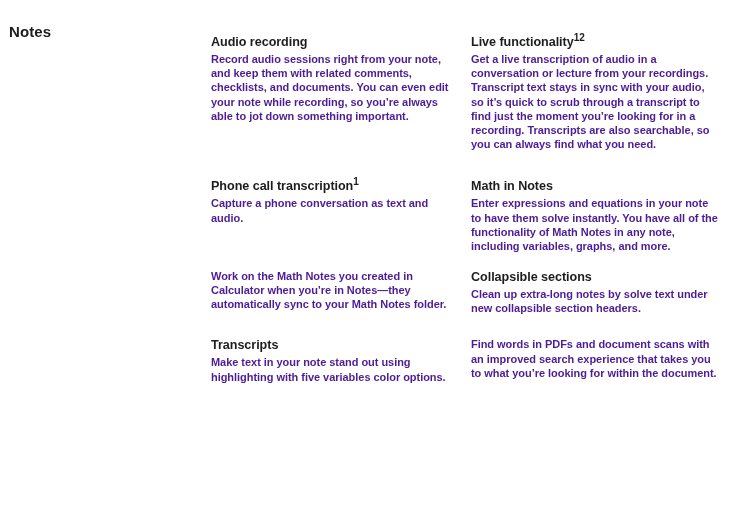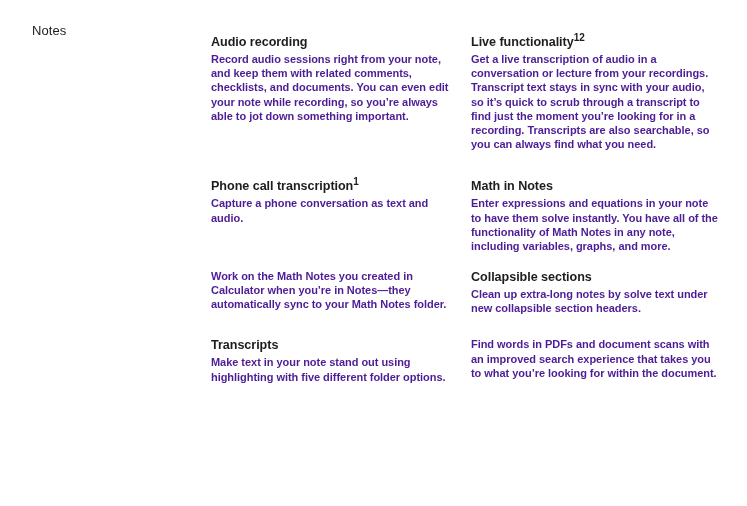--- a/index.html
+++ b/index.html
@@ -16,25 +16,25 @@
     overflow: hidden;
   }
   .page {
     position: relative;
     width: 747px;
     height: 506px;
     background: #ffffff;
   }
   .section-label {
     position: absolute;
-    left: 32px;
+    left: 9px;
     top: 23px;
-    font-size: 13px;
+    font-size: 15px;
     line-height: 1.25;
-    font-weight: 400;
+    font-weight: 700;
     color: #1d1d1f;
     letter-spacing: 0.1px;
   }
   .feature-grid {
     position: absolute;
     left: 211px;
     top: 22px;
     width: 512px;
     display: grid;
     grid-template-columns: 247px 247px;
@@ -122,20 +122,20 @@
       </div>
       <p class="feature-body">Clean up extra-long notes by solve text under new collapsible section headers.</p>
     </div>
 
     <div class="row-spacer-3"></div>
 
     <div class="feature">
       <div class="feature-title">
         <span>Transcripts</span><sup></sup>
       </div>
-      <p class="feature-body">Make text in your note stand out using highlighting with five different folder options.</p>
+      <p class="feature-body">Make text in your note stand out using highlighting with five variables color options.</p>
     </div>
     <div class="feature">
       <p class="feature-body">Find words in PDFs and document scans with an improved search experience that takes you to what you’re looking for within the document.</p>
     </div>
 
   </div>
 </div>
 
 </body></html>

